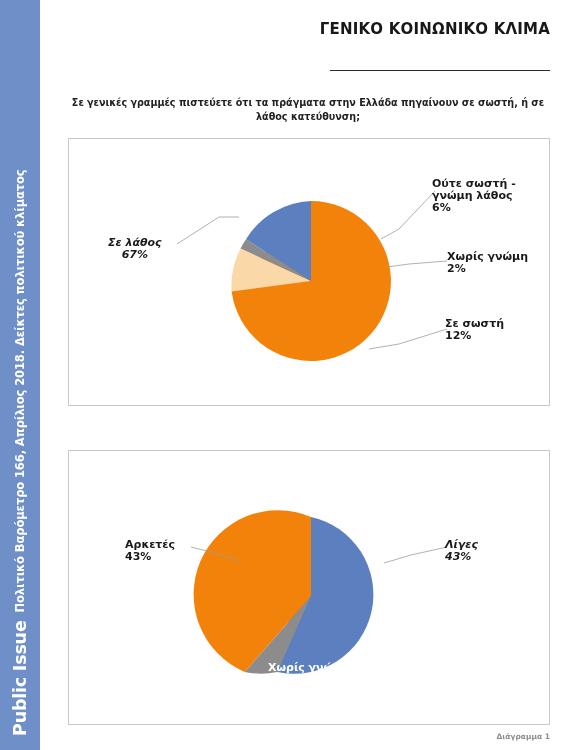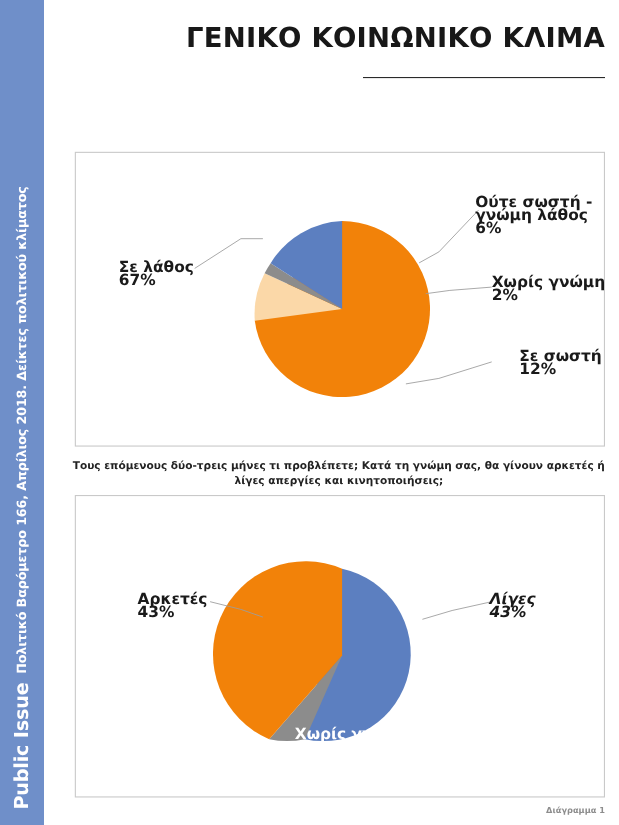--- a/index.html
+++ b/index.html
@@ -56,21 +56,21 @@
     letter-spacing: -0.1px;
   }
 
   
   #page-title {
     position: absolute;
     left: 58px;
     top: 20px;
     width: 492px;
     text-align: right;
-    font-size: 25px;
+    font-size: 15px;
     font-weight: bold;
     color: #181818;
     letter-spacing: 0.2px;
   }
   #title-rule {
     position: absolute;
     left: 330px;
     top: 70px;
     width: 220px;
     height: 0;
@@ -108,37 +108,37 @@
     left: 0;
     top: 0;
     width: 100%;
     height: 100%;
   }
   .pie-svg { display: block; }
 
   
   .callout {
     position: absolute;
-    font-size: 14px;
+    font-size: 11px;
     font-weight: bold;
     color: #1a1a1a;
     line-height: 12.2px;
     white-space: nowrap;
   }
   .callout .pct { display: block; }
   .callout.right { text-align: left; }
   .callout.left { text-align: right; }
   .callout.center { text-align: center; }
   .callout.inverse { color: #ffffff; }
 
   
-  #c1-label-wrong  { left: 108px; top: 237px; text-align: left; }
+  #c1-label-wrong  { left: 108px; top: 237px; text-align: center; font-style: italic; }
   #c1-label-neither{ left: 432px; top: 178px; text-align: left;  }
   #c1-label-noop   { left: 447px; top: 251px; text-align: left;  }
-  #c1-label-right  { left: 472px; top: 318px; text-align: left;  }
+  #c1-label-right  { left: 445px; top: 318px; text-align: left;  }
 
   
   #c2-label-many { left: 125px; top: 539px; text-align: left; }
   #c2-label-few  { left: 445px; top: 539px; text-align: left; font-style: italic;  }
   #c2-label-noop2{ left: 268px; top: 662px; text-align: center; }
 
   
   #figure-caption {
     position: absolute;
     left: 400px;
@@ -158,20 +158,21 @@
   <div id="sidebar">
     <div id="sidebar-inner">
       <span id="sidebar-brand">Public Issue</span>
       <span id="sidebar-sub">Πολιτικό Βαρόμετρο 166, Απρίλιος 2018. Δείκτες πολιτικού κλίματος</span>
     </div>
   </div>
 
   <div id="page-title">ΓΕΝΙΚΟ ΚΟΙΝΩΝΙΚΟ ΚΛΙΜΑ</div>
   <div id="title-rule"></div>
 
+  <div class="question" id="question-1">Σε γενικές γραμμές πιστεύετε ότι τα πράγματα στην Ελλάδα πηγαίνουν σε σωστή, ή σε λάθος κατεύθυνση;</div>
 
   <div class="chart-frame" id="chart-frame-1">
     <div class="pie-wrap">
       <svg class="pie-svg" width="480" height="266" viewBox="0 0 480 266">
 
         <path fill="#F28209" d="M 242 62 A 80 80 0 1 1 162.62 152.50 Z"></path>
 
         <path fill="#FBD8A8" d="M 242 142 L 162.62 152.50 A 80 80 0 0 1 171.58 109.49 Z"></path>
 
         <path fill="#8C8C8C" d="M 242 142 L 171.58 109.49 A 80 80 0 0 1 177.00 100.26 Z"></path>
@@ -200,21 +201,20 @@
   <div class="callout right" id="c1-label-noop">
     <span>Χωρίς γνώμη</span>
     <span class="pct">2%</span>
   </div>
 
   <div class="callout right" id="c1-label-right">
     <span>Σε σωστή</span>
     <span class="pct">12%</span>
   </div>
 
-  <div class="question" id="question-2">Τους επόμενους δύο-τρεις μήνες τι προβλέπετε; Κατά τη γνώμη σας, θα γίνουν αρκετές ή λίγες απεργίες και κινητοποιήσεις;</div>
 
   <div class="chart-frame" id="chart-frame-2">
     <div class="pie-wrap">
       <svg class="pie-svg" width="480" height="273" viewBox="0 0 480 273">
 
         <path fill="#5C7FC0" d="M 242 66 A 79 79 0 0 1 208.30 220.94 Z"></path>
 
         <path fill="#8C8C8C" d="M 242 145 L 208.30 220.94 A 79 79 0 0 1 175.70 220.94 Z"></path>
 
         <path fill="#F28209" d="M 242 145 L 175.70 220.94 A 79 79 0 0 1 242 66 Z"></path>

